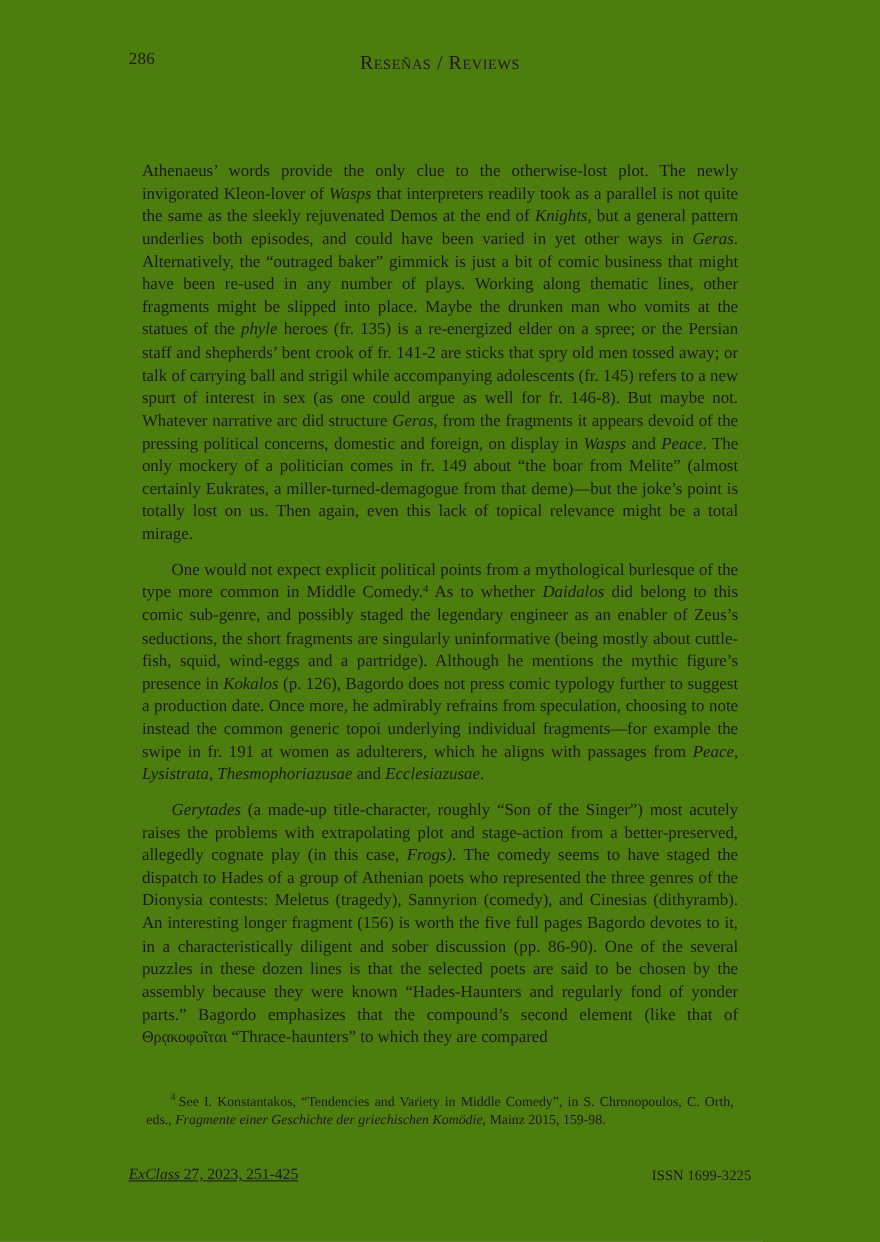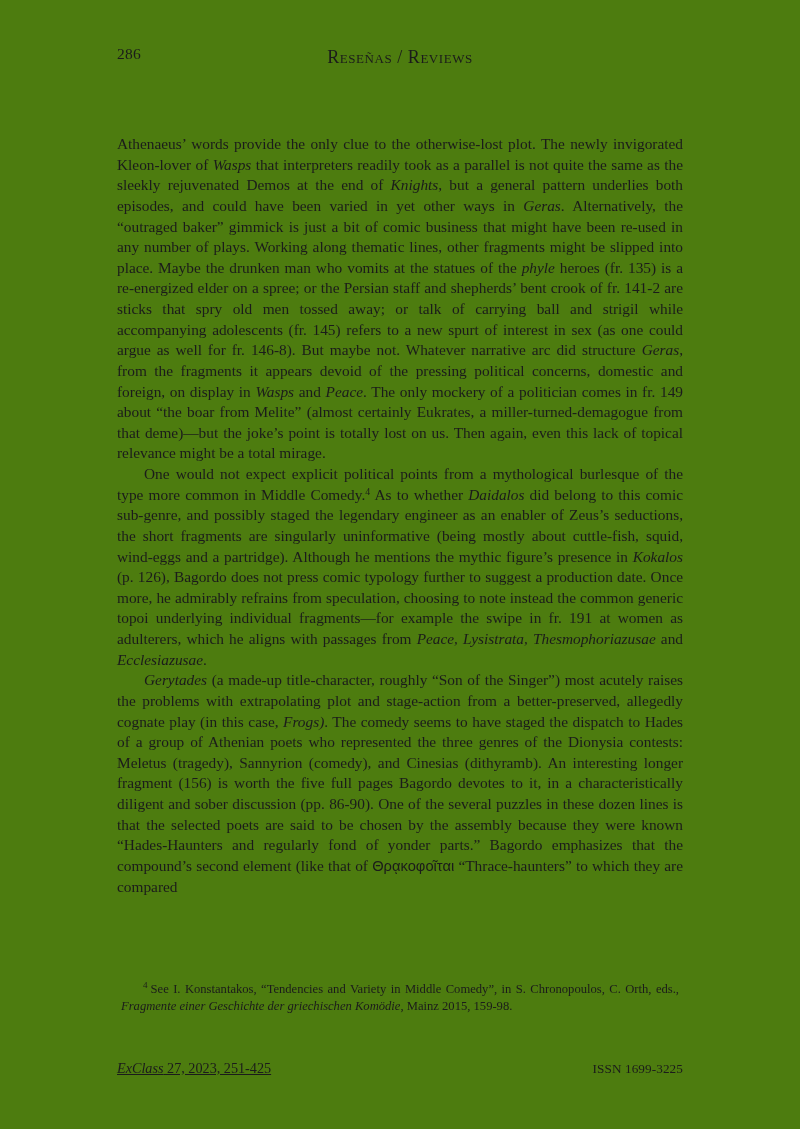--- a/index.html
+++ b/index.html
@@ -54,51 +54,51 @@
   }
 
   
   .body-block {
     position: absolute;
     left: 117px;
     top: 134px;
     width: 566px;
   }
   p.para {
-    margin: 0;
+    margin: 12px;
     font-size: 15.35px;
     line-height: 20.62px;
     text-align: justify;
     text-justify: inter-word;
     hyphens: none;
     color: #1b1b1b;
   }
   p.para.indent {
     text-indent: 27px;
   }
   i, em { font-style: italic; }
   sup.fn-ref {
     font-size: 0.64em;
     vertical-align: 0.52em;
     line-height: 0;
   }
   .greek {
-    font-family: Liberation Sans, sans-serif;
+    font-family: Liberation Serif, serif;
     font-size: 0.96em;
   }
 
   
   .footnote-block {
     position: absolute;
     left: 117px;
     top: 977px;
     width: 566px;
   }
   p.footnote {
-    margin: 4px;
+    margin: 16px;
     font-size: 12.6px;
     line-height: 17.3px;
     text-align: justify;
     text-indent: 22px;
     color: #1b1b1b;
   }
   p.footnote sup.fn-num {
     font-size: 0.72em;
     vertical-align: 0.5em;
     line-height: 0;

